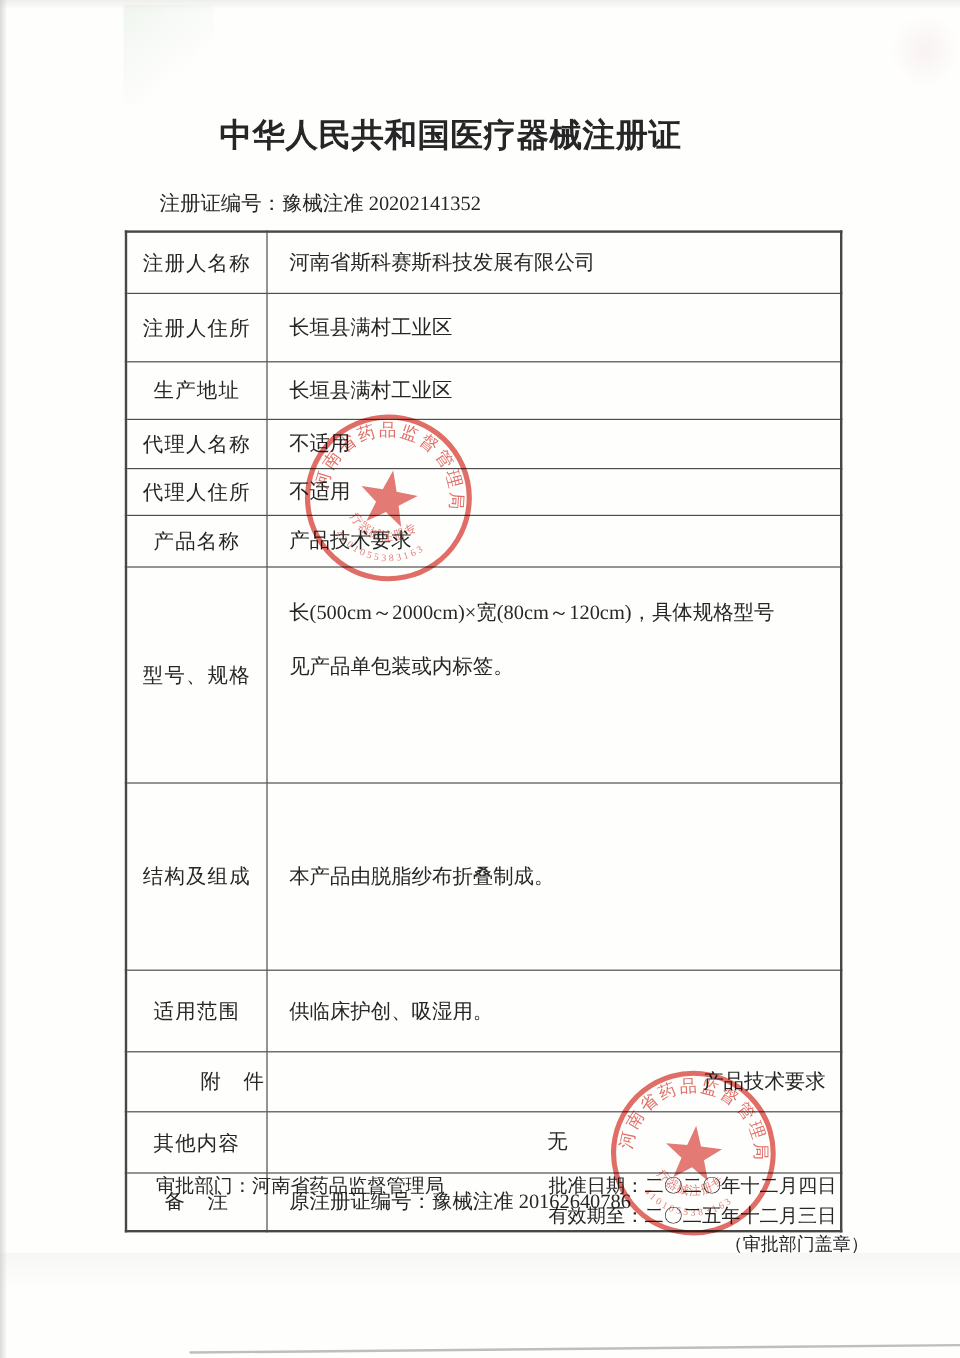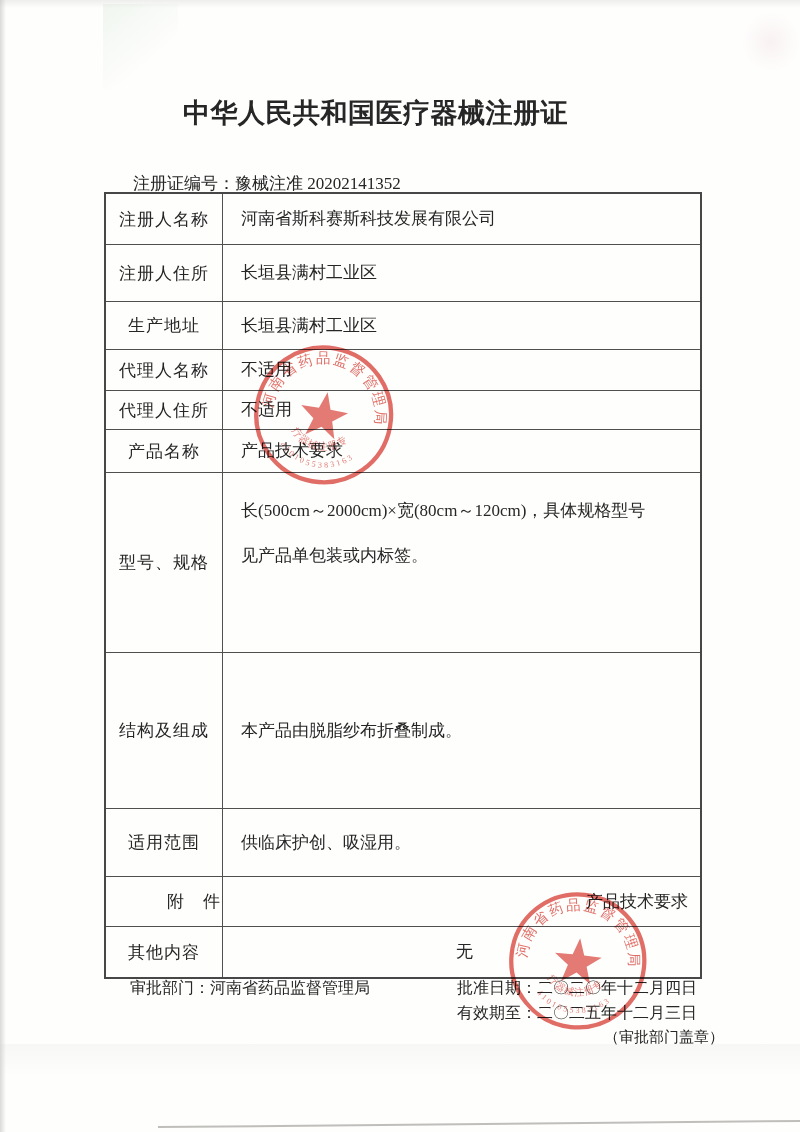--- a/index.html
+++ b/index.html
@@ -17,21 +17,21 @@
     background:linear-gradient(140deg,rgba(185,212,185,.20),rgba(255,255,255,0) 65%);}
   .artifact-tr{position:absolute;left:742px;top:12px;width:58px;height:60px;pointer-events:none;
     background:radial-gradient(closest-side,rgba(232,196,205,.22),rgba(255,255,255,0));}
   .noise-band{position:absolute;left:0;top:1044px;width:800px;height:32px;pointer-events:none;
     background:linear-gradient(180deg,rgba(205,205,198,.14),rgba(255,255,255,0));}
   .scan-line-bottom{position:absolute;left:158px;top:1123px;width:650px;height:2px;
     background:#a9a8a4;transform:rotate(-0.55deg);opacity:.75;}
 
   .title{position:absolute;left:183px;top:95px;font-size:27px;font-weight:bold;
     letter-spacing:0.5px;white-space:nowrap;}
-  .regline{position:absolute;left:133px;top:172px;font-size:17px;white-space:nowrap;}
+  .regline{position:absolute;left:133px;top:158px;font-size:17px;white-space:nowrap;}
 
   table.cert{position:absolute;left:104px;top:192px;width:598px;
     border-collapse:collapse;table-layout:fixed;}
   table.cert{border:2px solid #474747;}
   table.cert td{border:1px solid #4f4f4f;font-size:17px;vertical-align:middle;
     overflow:hidden;}
   td.lbl{width:114px;text-align:center;letter-spacing:1px;}
   td.val{padding-left:18px;padding-right:12px;line-height:1.5;}
   tr.r1 td{height:48px;} tr.r2 td{height:54px;margin-left:36px;} tr.r3 td{height:45px;}
   tr.r4 td{height:38px;} tr.r5 td{height:36px;} tr.r6 td{height:40px;}
@@ -106,20 +106,24 @@
     <td class="val">供临床护创、吸湿用。</td>
   </tr>
   <tr class="r10">
     <td class="lbl">附　件</td>
     <td class="val">产品技术要求</td>
   </tr>
   <tr class="r11">
     <td class="lbl">其他内容</td>
     <td class="val">无</td>
   </tr>
+  <tr class="r12">
+    <td class="lbl">备　注</td>
+    <td class="val">原注册证编号：豫械注准 20162640786</td>
+  </tr>
 </tbody>
   </table>
 
 <div class="footer-line dept"><span>审批部门：</span><span>河南省药品监督管理局</span></div>
 
 <div class="footer-line approve"><span>批准日期：</span><span>二〇二〇年十二月四日</span></div>
 
 <div class="footer-line valid"><span>有效期至：</span><span>二〇二五年十二月三日</span></div>
 
 <div class="footer-line sealnote">（审批部门盖章）</div>

